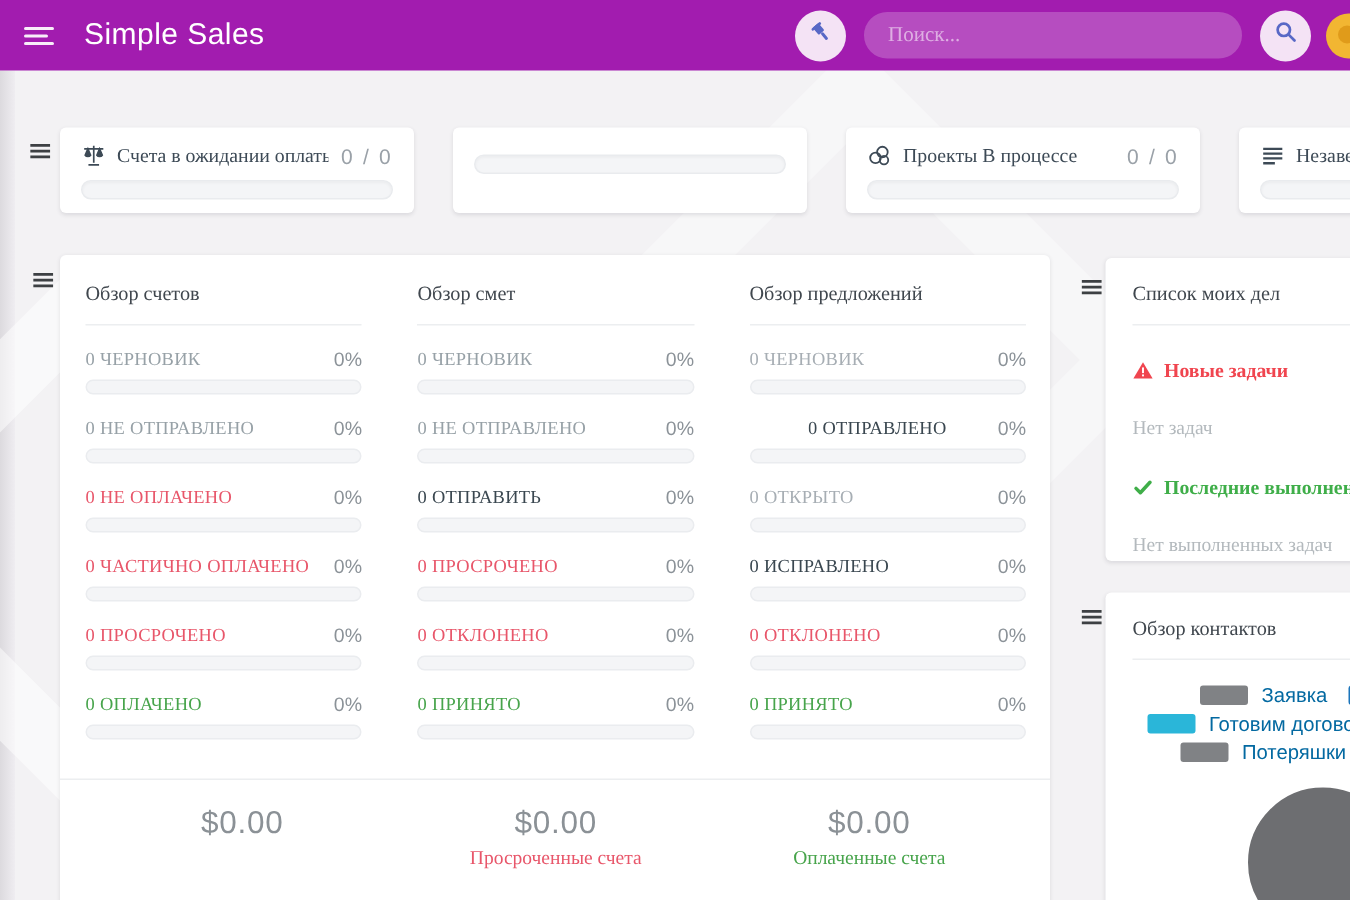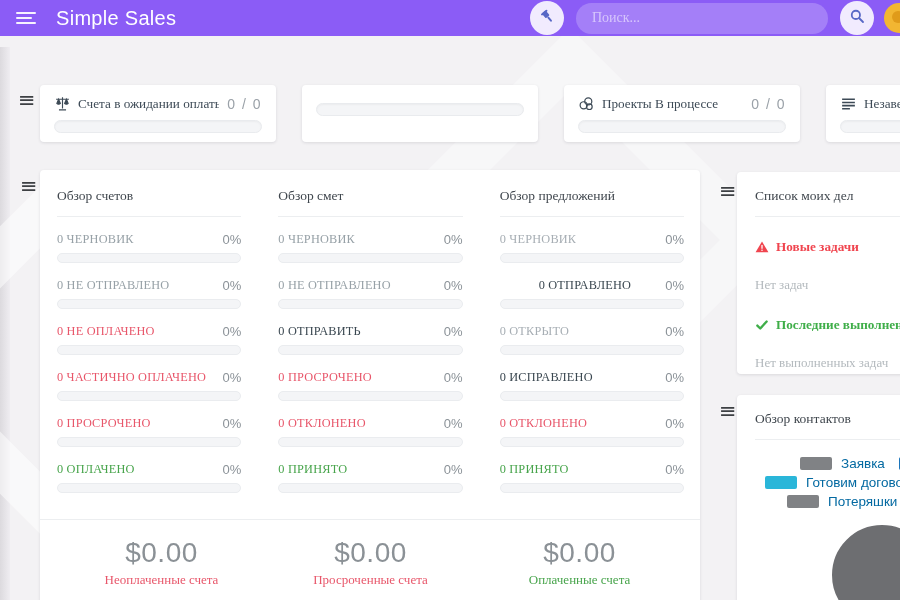--- a/index.html
+++ b/index.html
@@ -11,21 +11,21 @@
 
   
   .chev { position:absolute; border:44px solid rgba(255,255,255,.5); transform:rotate(45deg); }
   .chev.c1 { width:260px; height:260px; left:-80px; top:230px; }
   .chev.c2 { width:300px; height:300px; left:420px; top:90px; border-color:rgba(255,255,255,.38);}
   .chev.c3 { width:240px; height:240px; left:150px; top:430px; border-color:rgba(255,255,255,.42);}
   .left-strip { position:absolute; left:0; top:47px; width:10px; height:553px;
     background:linear-gradient(to right,#dcdade,#efedf1); }
 
   
-  .header { position:absolute; left:0; top:0; width:900px; height:36px; background:#8b5cf6;
+  .header { position:absolute; left:0; top:0; width:900px; height:47px; background:#a21caf;
     display:flex; align-items:center; padding:0 0 0 16px; z-index:10; }
   .hamburger { width:20px; cursor:pointer; }
   .hamburger span { display:block; height:2px; background:rgba(255,255,255,.92); margin:3px 0; border-radius:1px; }
   .hamburger span:nth-child(2){ width:16px; }
   .app-title { color:#fff; font-size:20px; margin-left:20px; letter-spacing:.3px; font-weight:500; }
   .hdr-circle { width:34px; height:34px; border-radius:50%; background:rgba(255,255,255,.88);
     display:flex; align-items:center; justify-content:center; flex:none; cursor:pointer; }
   .hdr-gavel { margin-left:auto; }
   .hdr-search-input { width:252px; height:31px; margin:0 12px; border:none; border-radius:16px;
     background:rgba(255,255,255,.22); padding:0 16px; color:#fff; font-size:14px;
@@ -59,21 +59,21 @@
     padding-bottom:12px; border-bottom:1px solid #eceef0; }
   .orow { margin-top:15px; }
   .orow-top { display:flex; align-items:flex-end; }
   .orow-label { font-family:"Liberation Serif", serif; font-size:12.3px; letter-spacing:.2px;
     white-space:nowrap; overflow:hidden; cursor:pointer; }
   .orow-pct { margin-left:auto; font-size:13px; color:#8b9298; padding-left:6px; }
   .bar { margin-top:6px; height:10px; border-radius:5px; background:#f4f5f7; border:1px solid #eaecef; }
   .totals-divider { margin:26px -16px 0 -17px; border-top:1px solid #eceef0; }
   .totals { display:flex; padding-top:17px; }
   .total { flex:1; text-align:center; }
-  .total-amount { font-size:28px; color:#8b9196; letter-spacing:.5px; }
+  .total-amount { font-size:21px; color:#8b9196; letter-spacing:.5px; }
   .total-label { font-family:"Liberation Serif", serif; font-size:13px; margin-top:3px; }
 
   
   .panel { position:absolute; background:#fff; border-radius:4px; box-shadow:0 1px 3px rgba(40,40,60,.12); }
   .panel-title { font-family:"Liberation Serif", serif; font-size:13.5px; color:#40474e;
     padding-bottom:12px; border-bottom:1px solid #eceef0; }
   .todo-panel { left:737px; top:172px; width:230px; height:202px; padding:16px 18px; }
   .todo-head { display:flex; align-items:center; font-family:"Liberation Serif", serif;
     font-size:13.2px; font-weight:bold; white-space:nowrap; }
   .todo-head .ticon { width:14px; height:14px; margin-right:7px; flex:none; }
@@ -321,21 +321,20 @@
           <div class="bar"></div>
       </div>
     </div>
 
   </div>
 
   <div class="totals-divider"></div>
   <div class="totals">
     <div class="total">
       <div class="total-amount">$0.00</div>
-      <div class="total-label" style="color: rgb(232, 86, 106);">Неоплаченные счета</div>
     </div>
     <div class="total">
       <div class="total-amount">$0.00</div>
       <div class="total-label" style="color: rgb(232, 86, 106);">Просроченные счета</div>
     </div>
     <div class="total">
       <div class="total-amount">$0.00</div>
       <div class="total-label" style="color: rgb(71, 164, 75);">Оплаченные счета</div>
     </div>
   </div>

